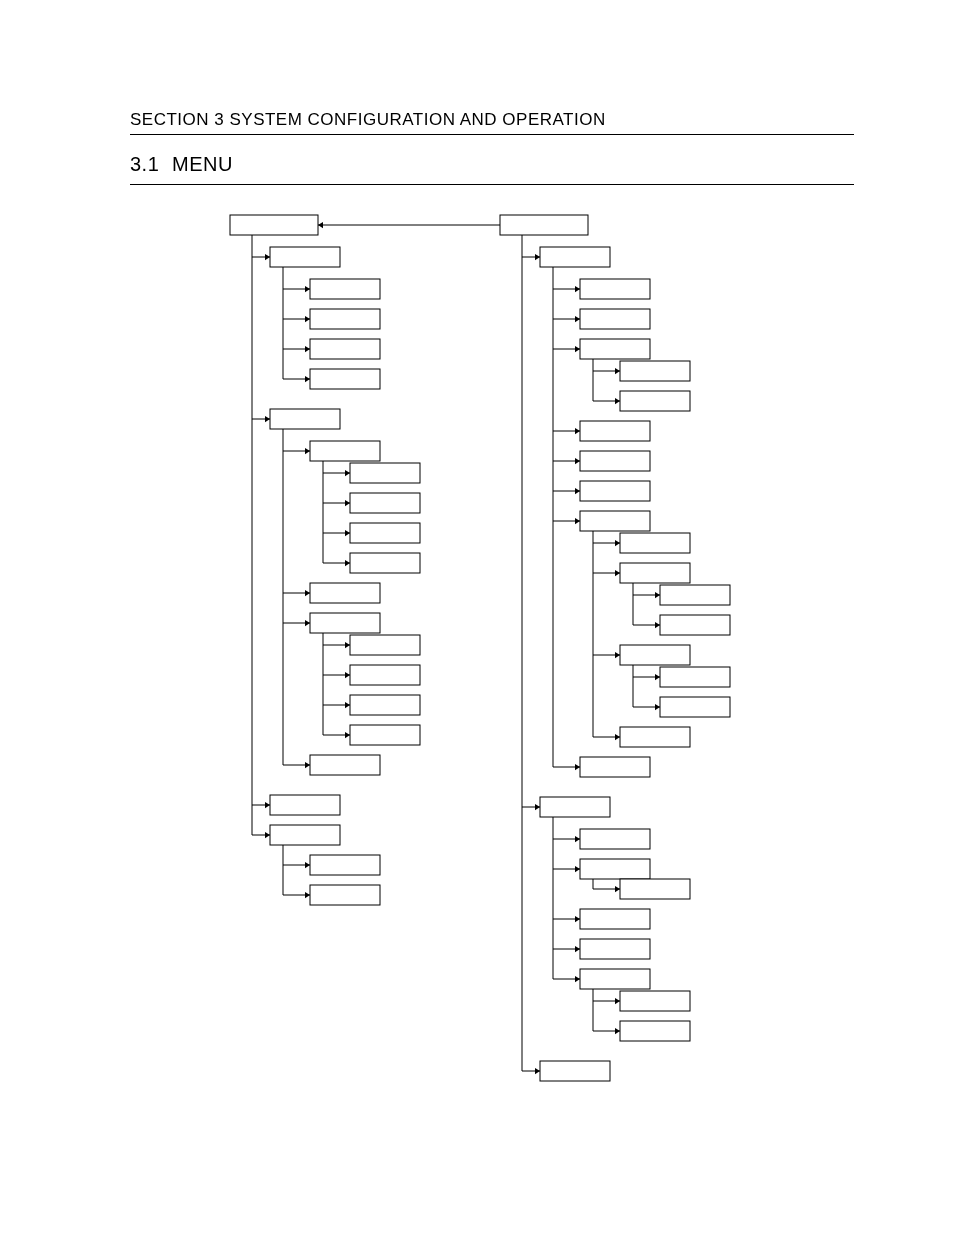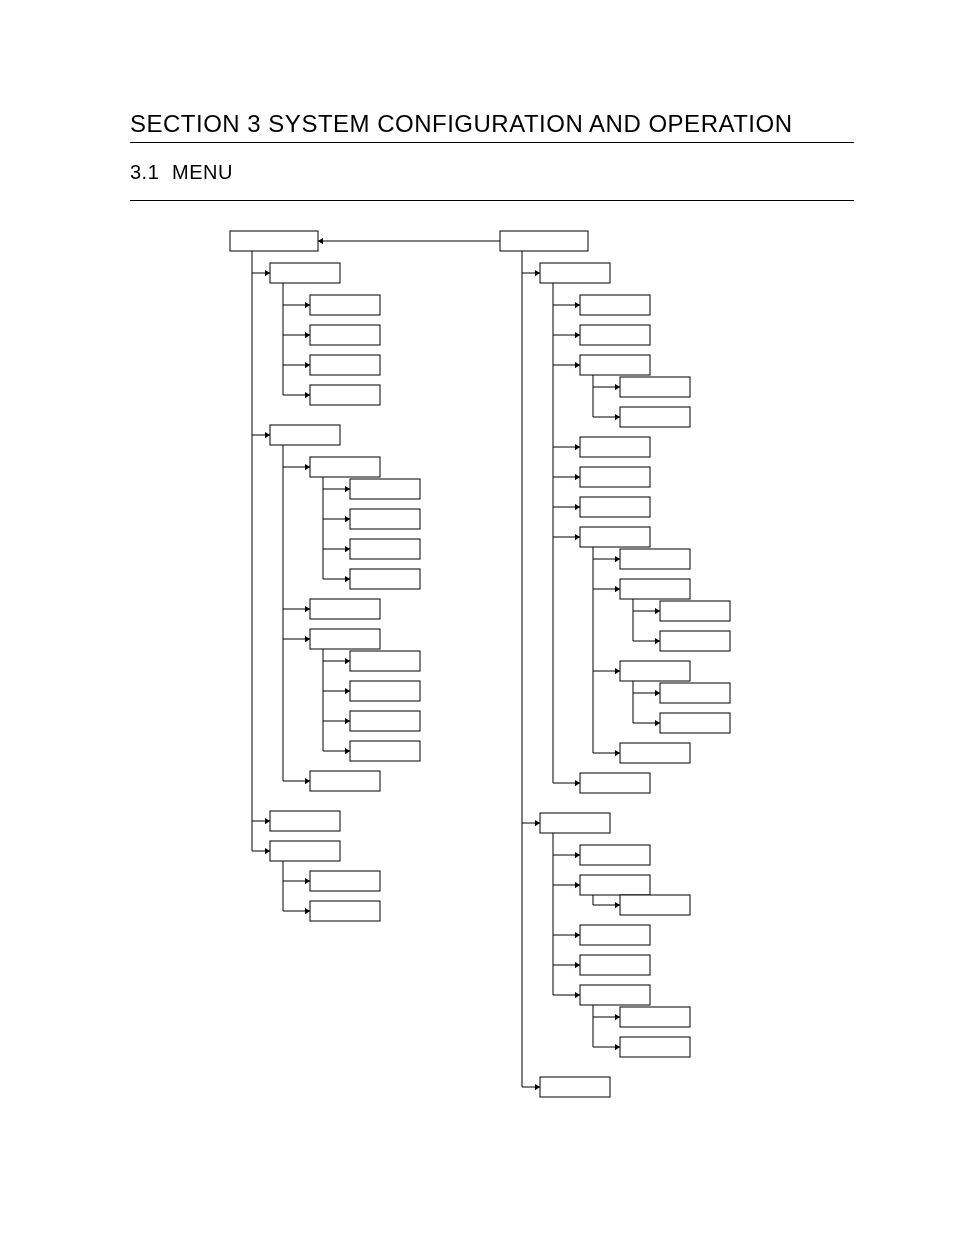--- a/index.html
+++ b/index.html
@@ -10,32 +10,32 @@
     color: #000;
   }
   .page {
     width: 954px;
     height: 1235px;
     position: relative;
     box-sizing: border-box;
     padding: 110px 100px 60px 130px;
   }
   .section-title {
-    font-size: 24px;
+    font-size: 17px;
     letter-spacing: 0.5px;
     font-weight: 500;
     border-bottom: 1.5px solid #000;
     padding-bottom: 4px;
     margin: 0 0 18px 0;
   }
   .subsection {
     display: flex;
     align-items: baseline;
     border-bottom: 1px solid #000;
-    padding-bottom: 16px;
+    padding-bottom: 8px;
     margin-bottom: 30px;
     font-size: 20px;
     letter-spacing: 0.5px;
   }
   .subsection .num {
     width: 42px;
   }
   .diagram {
     position: relative;
     margin-left: 100px;

